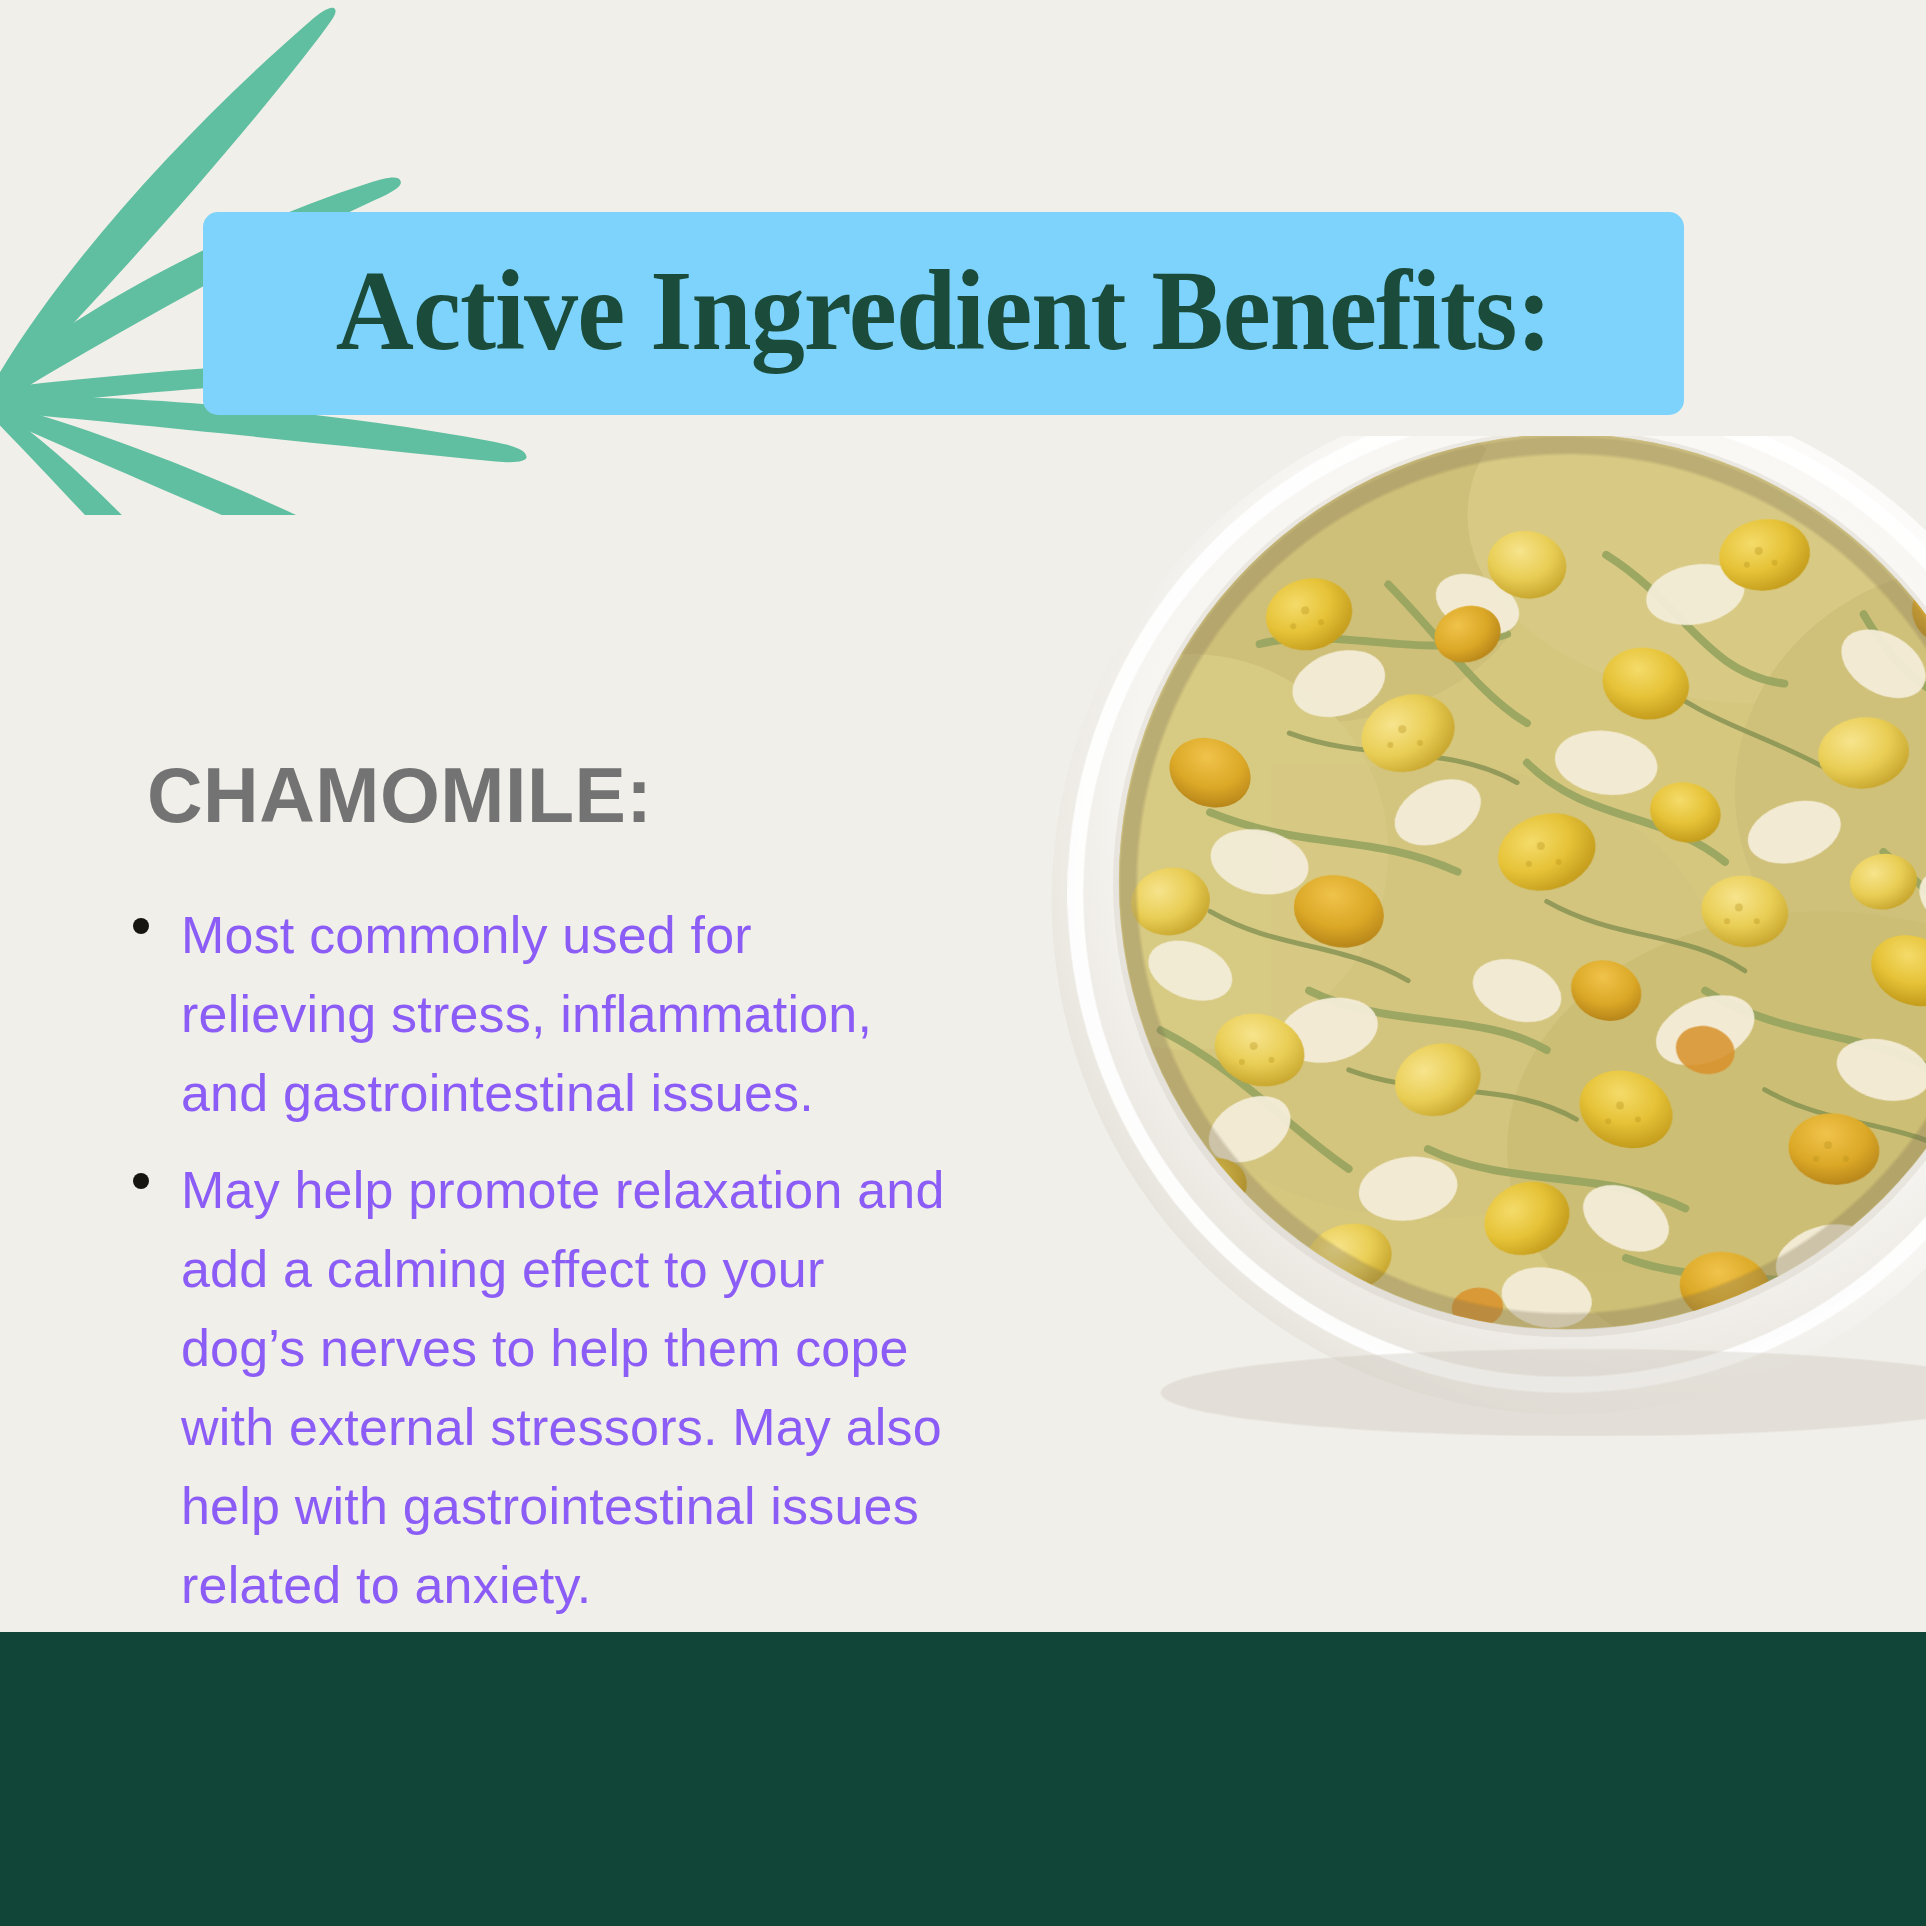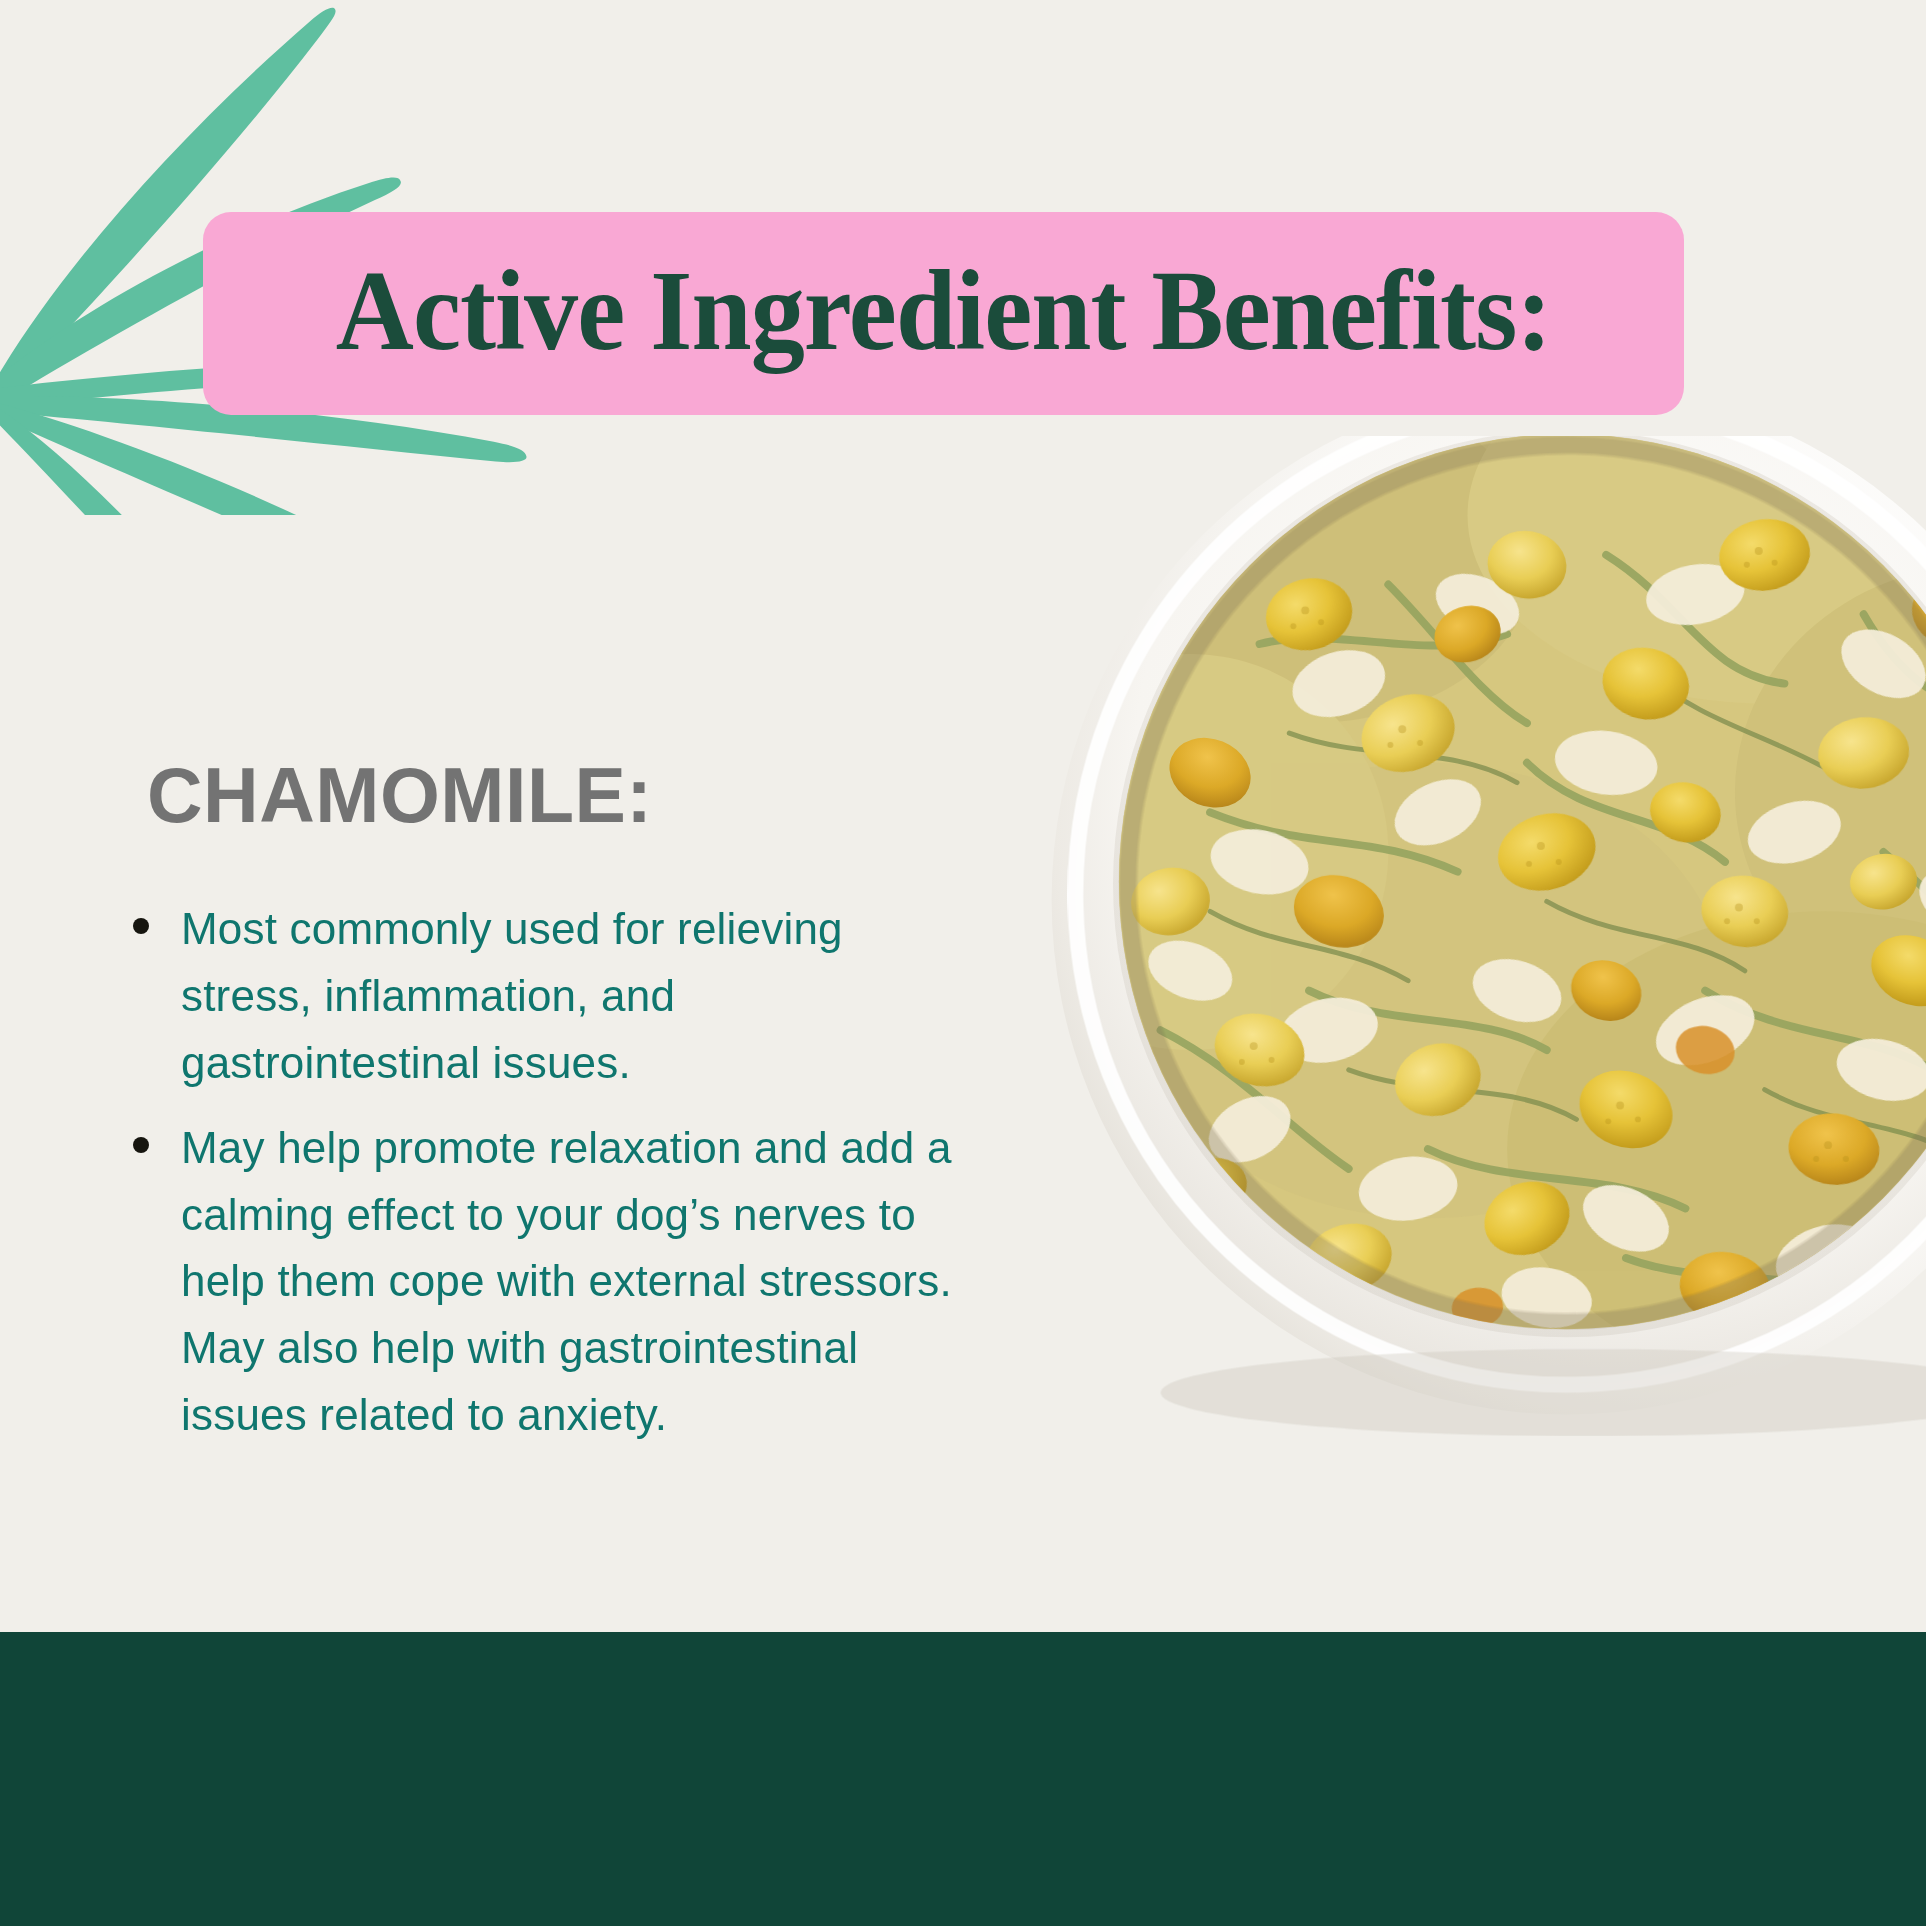--- a/index.html
+++ b/index.html
@@ -32,22 +32,22 @@
     pointer-events: none;
   }
 
   
   #title-pill {
     position: absolute;
     left: 203px;
     top: 212px;
     width: 1481px;
     height: 203px;
-    background: #f9a8d4;
-    border-radius: 28px;
+    background: #7dd3fc;
+    border-radius: 15px;
     display: flex;
     align-items: center;
     justify-content: center;
   }
   #title-text {
     font-family: "Liberation Serif", "DejaVu Serif", serif;
     font-weight: bold;
     font-size: 115px;
     line-height: 1;
     letter-spacing: -1px;
@@ -79,23 +79,23 @@
     width: 832px;
     margin: 0;
     padding: 0;
     list-style: none;
   }
   .benefit-item {
     position: relative;
     padding-left: 54px;
     margin-bottom: 18px;
     font-family: "Liberation Sans", sans-serif;
-    font-size: 44px;
+    font-size: 52px;
     line-height: 1.52;
-    color: #0f766e;
+    color: #8b5cf6;
     letter-spacing: 0.2px;
   }
   .benefit-bullet {
     position: absolute;
     left: 6px;
     top: 22px;
     width: 16px;
     height: 16px;
     background: #16150F;
     border-radius: 50%;

